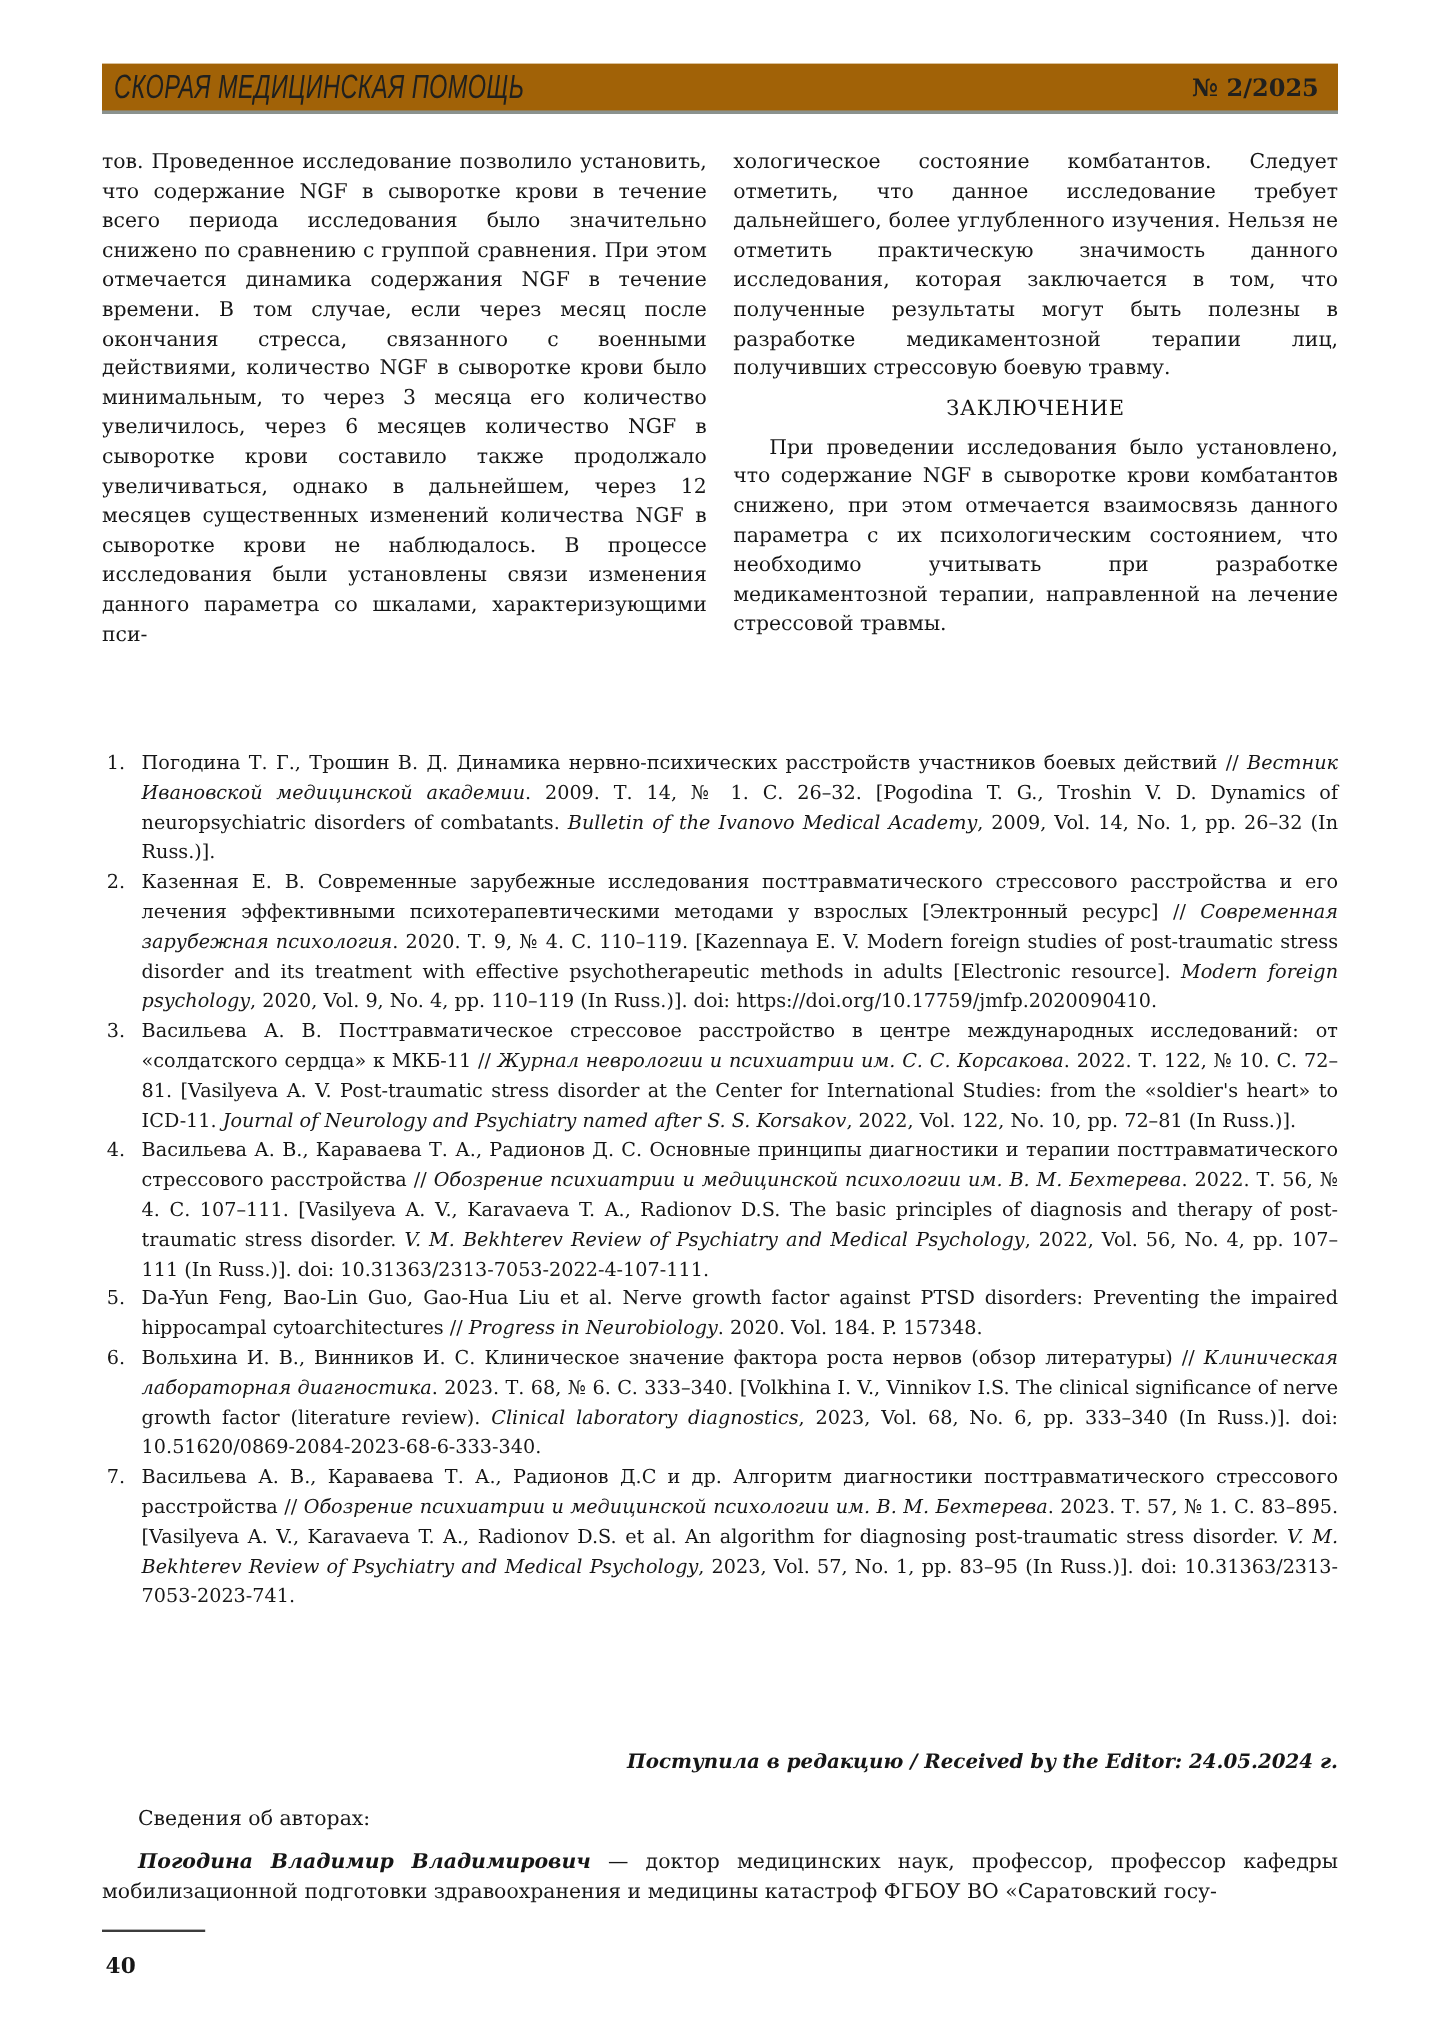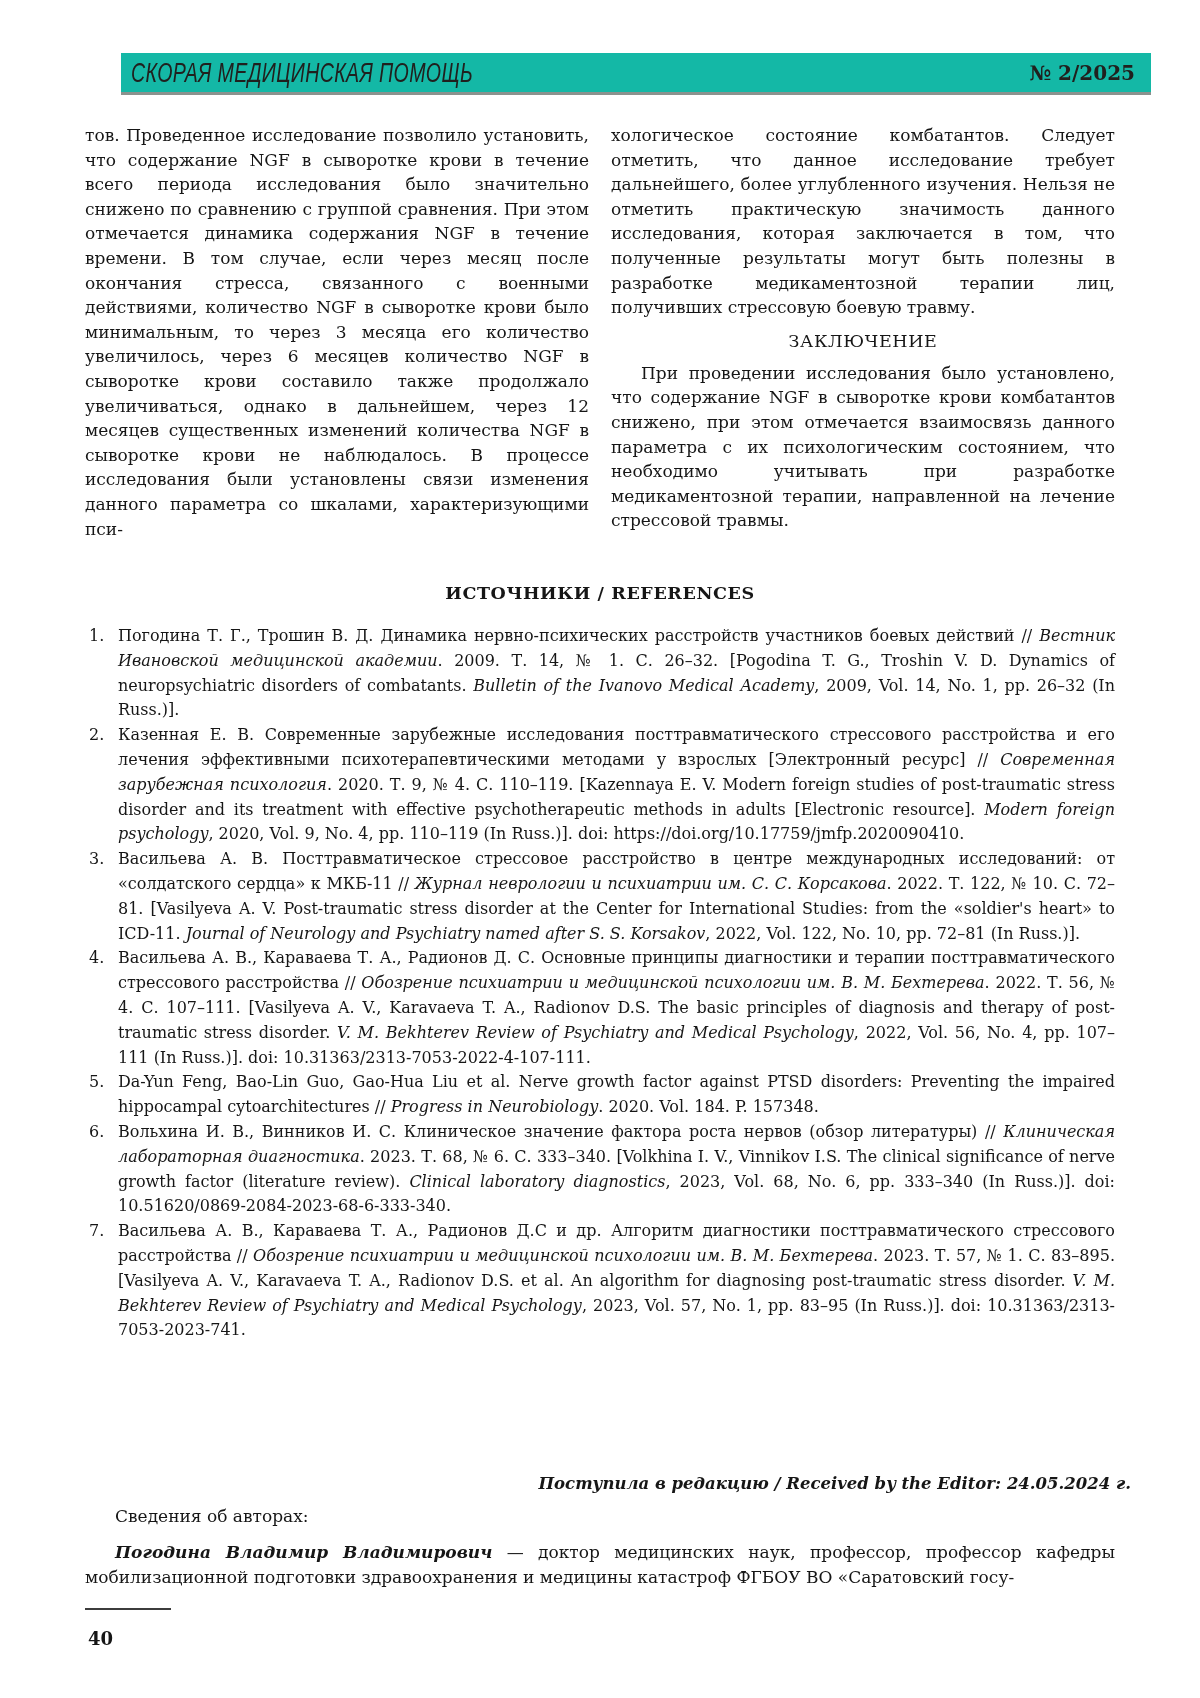--- a/index.html
+++ b/index.html
@@ -67,21 +67,21 @@
     padding-left:33px;
     text-align:justify;
   }
   .ref-num{
     position:absolute;left:4px;top:0;
   }
   .it{font-style:italic;}
   .bi{font-style:italic;font-weight:bold;}
   
   .received{
-    position:absolute;left:85px;top:1458px;width:1030px;margin:16px;
+    position:absolute;left:85px;top:1458px;width:1030px;margin:0;
     text-align:right;
     font-size:16.5px;font-style:italic;font-weight:bold;
   }
   
   .authors-heading{
     position:absolute;left:85px;top:1506px;width:1030px;margin:0;
     font-size:17px;font-weight:normal;text-indent:30px;
   }
   .authors-par{
     position:absolute;left:85px;top:1540px;width:1030px;margin:0;
@@ -95,37 +95,36 @@
   .page-number{
     position:absolute;left:88px;top:1628px;
     font-size:18px;font-weight:bold;
   }
 </style>
 </head>
 <body>
 
 <div class="page">
 
-  <header class="header-bar" style="background-color: #14b8a6; margin-left: 36px;">
+  <header class="header-bar" style="background-color: #a16207;">
     <span class="journal-title">СКОРАЯ МЕДИЦИНСКАЯ ПОМОЩЬ</span>
     <span class="issue-number">№ 2/2025</span>
   </header>
 
   <section class="columns">
     <div class="col">
       <p class="body-par">тов. Проведенное исследование позволило установить, что содержание NGF в сыворотке крови в течение всего периода исследования было значительно снижено по сравнению с группой сравнения. При этом отмечается динамика содержания NGF в течение времени. В том случае, если через месяц после окончания стресса, связанного с военными действиями, количество NGF в сыворотке крови было минимальным, то через 3 месяца его количество увеличилось, через 6 месяцев количество NGF в сыворотке крови составило также продолжало увеличиваться, однако в дальнейшем, через 12 месяцев существенных изменений количества NGF в сыворотке крови не наблюдалось. В процессе исследования были установлены связи изменения данного параметра со шкалами, характеризующими пси-</p>
     </div>
     <div class="col">
       <p class="body-par">хологическое состояние комбатантов. Следует отметить, что данное исследование требует дальнейшего, более углубленного изучения. Нельзя не отметить практическую значимость данного исследования, которая заключается в том, что полученные результаты могут быть полезны в разработке медикаментозной терапии лиц, получивших стрессовую боевую травму.</p>
       <h3 class="section-heading">ЗАКЛЮЧЕНИЕ</h3>
       <p class="body-par indent">При проведении исследования было установлено, что содержание NGF в сыворотке крови комбатантов снижено, при этом отмечается взаимосвязь данного параметра с их психологическим состоянием, что необходимо учитывать при разработке медикаментозной терапии, направленной на лечение стрессовой травмы.</p>
     </div>
   </section>
 
-  <h3 class="refs-heading">ИСТОЧНИКИ / REFERENCES</h3>
 
   <div class="refs">
       <div class="ref-item"><span class="ref-num">1.</span><span>Погодина Т. Г., Трошин В. Д. Динамика нервно-психических расстройств участников боевых действий // </span><span class="it">Вестник Ивановской медицинской академии</span><span>. 2009. Т. 14, № 1. С. 26–32. [Pogodina T. G., Troshin V. D. Dynamics of neuropsychiatric disorders of combatants. </span><span class="it">Bulletin of the Ivanovo Medical Academy</span><span>, 2009, Vol. 14, No. 1, pp. 26–32 (In Russ.)].</span></div>
       <div class="ref-item"><span class="ref-num">2.</span><span>Казенная Е. В. Современные зарубежные исследования посттравматического стрессового расстройства и его лечения эффективными психотерапевтическими методами у взрослых [Электронный ресурс] // </span><span class="it">Современная зарубежная психология</span><span>. 2020. Т. 9, № 4. С. 110–119. [Kazennaya E. V. Modern foreign studies of post-traumatic stress disorder and its treatment with effective psychotherapeutic methods in adults [Electronic resource]. </span><span class="it">Modern foreign psychology</span><span>, 2020, Vol. 9, No. 4, pp. 110–119 (In Russ.)]. doi: https://doi.org/10.17759/jmfp.2020090410.</span></div>
       <div class="ref-item"><span class="ref-num">3.</span><span>Васильева А. В. Посттравматическое стрессовое расстройство в центре международных исследований: от «солдатского сердца» к МКБ-11 // </span><span class="it">Журнал неврологии и психиатрии им. С. С. Корсакова</span><span>. 2022. Т. 122, № 10. С. 72–81. [Vasilyeva A. V. Post-traumatic stress disorder at the Center for International Studies: from the «soldier's heart» to ICD-11. </span><span class="it">Journal of Neurology and Psychiatry named after S. S. Korsakov</span><span>, 2022, Vol. 122, No. 10, pp. 72–81 (In Russ.)].</span></div>
       <div class="ref-item"><span class="ref-num">4.</span><span>Васильева А. В., Караваева Т. А., Радионов Д. С. Основные принципы диагностики и терапии посттравматического стрессового расстройства // </span><span class="it">Обозрение психиатрии и медицинской психологии им. В. М. Бехтерева</span><span>. 2022. Т. 56, № 4. С. 107–111. [Vasilyeva A. V., Karavaeva T. A., Radionov D.S. The basic principles of diagnosis and therapy of post-traumatic stress disorder. </span><span class="it">V. M. Bekhterev Review of Psychiatry and Medical Psychology</span><span>, 2022, Vol. 56, No. 4, pp. 107–111 (In Russ.)]. doi: 10.31363/2313-7053-2022-4-107-111.</span></div>
       <div class="ref-item"><span class="ref-num">5.</span><span>Da-Yun Feng, Bao-Lin Guo, Gao-Hua Liu et al. Nerve growth factor against PTSD disorders: Preventing the impaired hippocampal cytoarchitectures // </span><span class="it">Progress in Neurobiology</span><span>. 2020. Vol. 184. P. 157348.</span></div>
       <div class="ref-item"><span class="ref-num">6.</span><span>Вольхина И. В., Винников И. С. Клиническое значение фактора роста нервов (обзор литературы) // </span><span class="it">Клиническая лабораторная диагностика</span><span>. 2023. Т. 68, № 6. С. 333–340. [Volkhina I. V., Vinnikov I.S. The clinical significance of nerve growth factor (literature review). </span><span class="it">Clinical laboratory diagnostics</span><span>, 2023, Vol. 68, No. 6, pp. 333–340 (In Russ.)]. doi: 10.51620/0869-2084-2023-68-6-333-340.</span></div>
       <div class="ref-item"><span class="ref-num">7.</span><span>Васильева А. В., Караваева Т. А., Радионов Д.С и др. Алгоритм диагностики посттравматического стрессового расстройства // </span><span class="it">Обозрение психиатрии и медицинской психологии им. В. М. Бехтерева</span><span>. 2023. Т. 57, № 1. С. 83–895. [Vasilyeva A. V., Karavaeva T. A., Radionov D.S. et al. An algorithm for diagnosing post-traumatic stress disorder. </span><span class="it">V. M. Bekhterev Review of Psychiatry and Medical Psychology</span><span>, 2023, Vol. 57, No. 1, pp. 83–95 (In Russ.)]. doi: 10.31363/2313-7053-2023-741.</span></div>
     </div>

